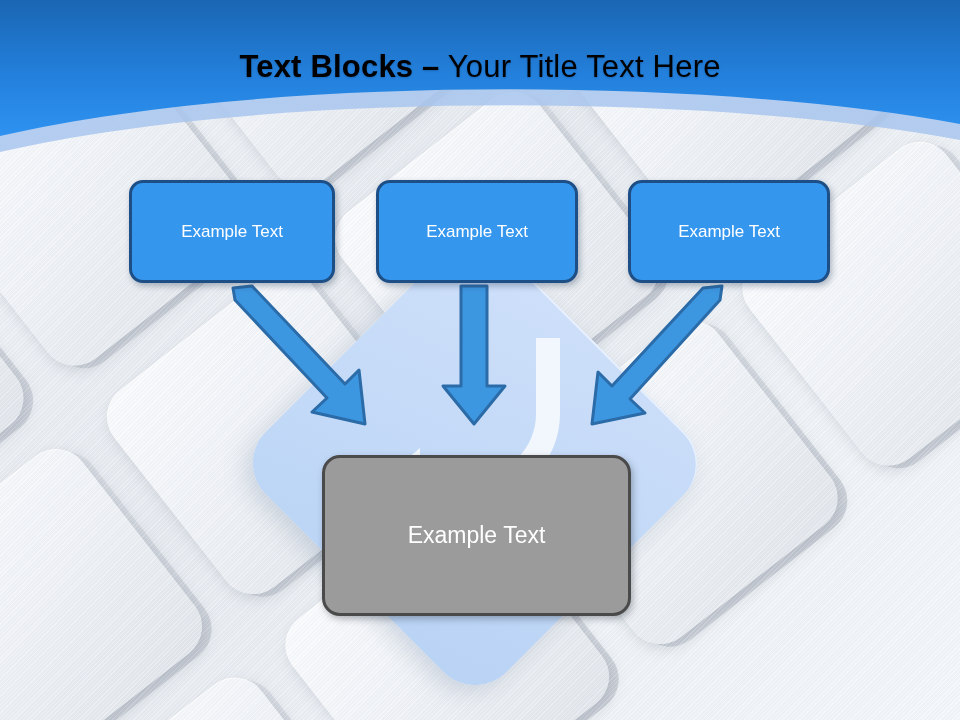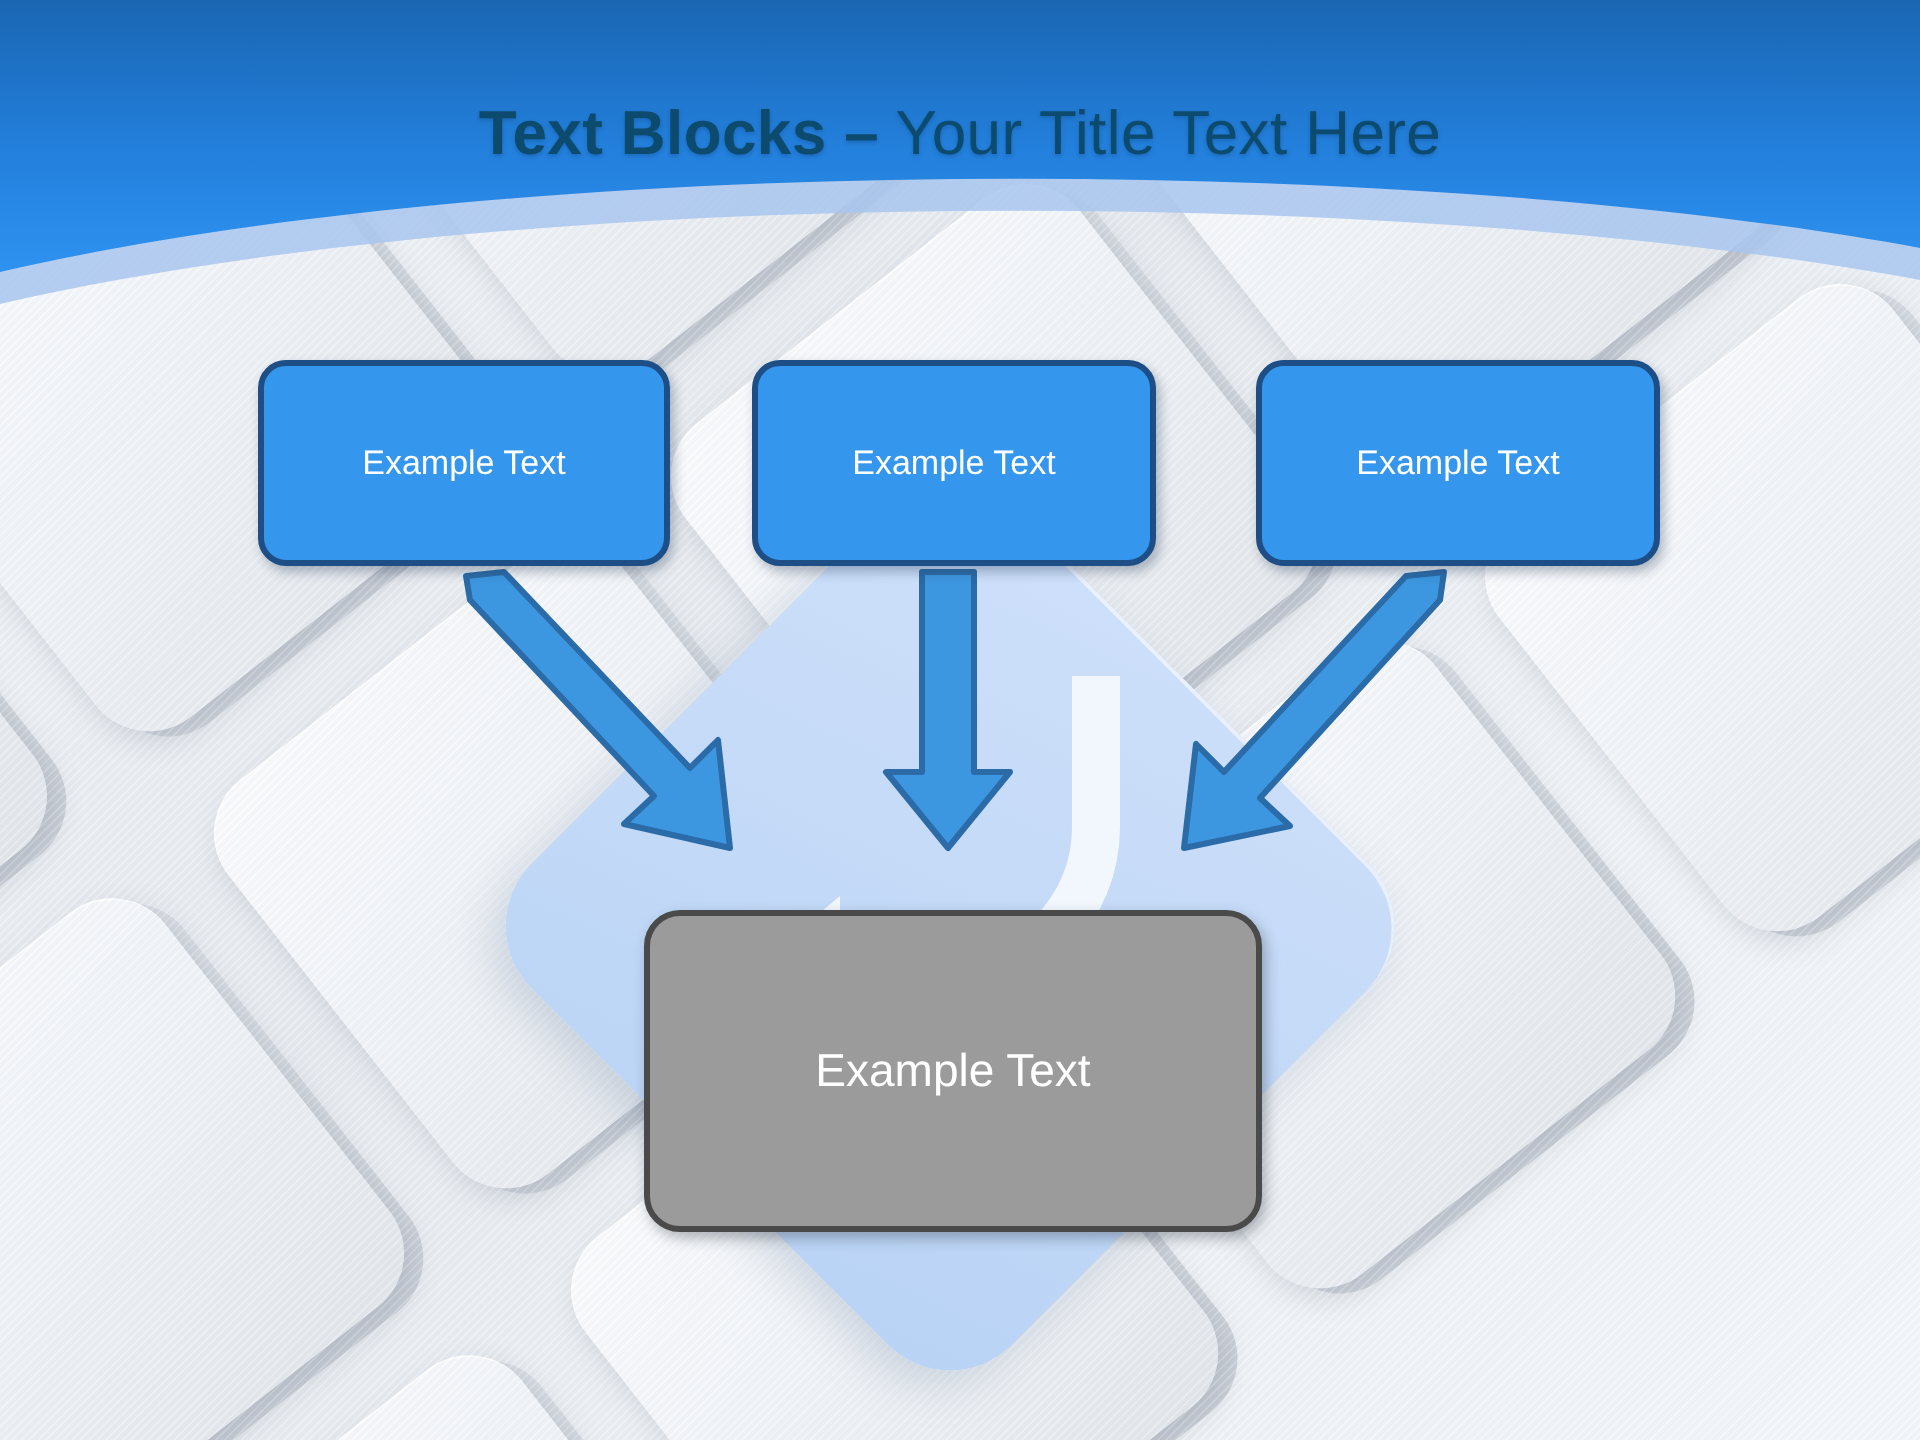--- a/index.html
+++ b/index.html
@@ -33,21 +33,21 @@
     background:linear-gradient(160deg,#cfe0fa 0%,#c2d9f7 55%,#b9d3f5 100%);
     box-shadow:0 10px 22px rgba(120,140,170,.28), inset 0 2px 0 rgba(255,255,255,.55);}
 
   
   .enter-glyph{position:absolute;left:350px;top:330px;width:250px;height:210px;}
 
   
   .header{position:absolute;left:0;top:0;width:960px;height:178px;overflow:hidden;}
   .header svg{position:absolute;left:0;top:0;}
   .title{position:absolute;left:0;top:50px;width:960px;text-align:center;
-    color:#0c4a6e;font-size:31px;letter-spacing:.2px;line-height:1.1;
+    color:#000000;font-size:31px;letter-spacing:.2px;line-height:1.1;
     text-shadow:0 1px 2px rgba(0,40,90,.25);}
   .title .b{font-weight:bold;}
   .title .n{font-weight:normal;}
 
   
   .tbox{position:absolute;border:3px solid #1d4f86;border-radius:14px;
     background:#3596ee;
     box-shadow:2px 3px 6px rgba(40,60,90,.35);
     display:flex;align-items:center;justify-content:center;
     color:#ffffff;font-size:17px;}

